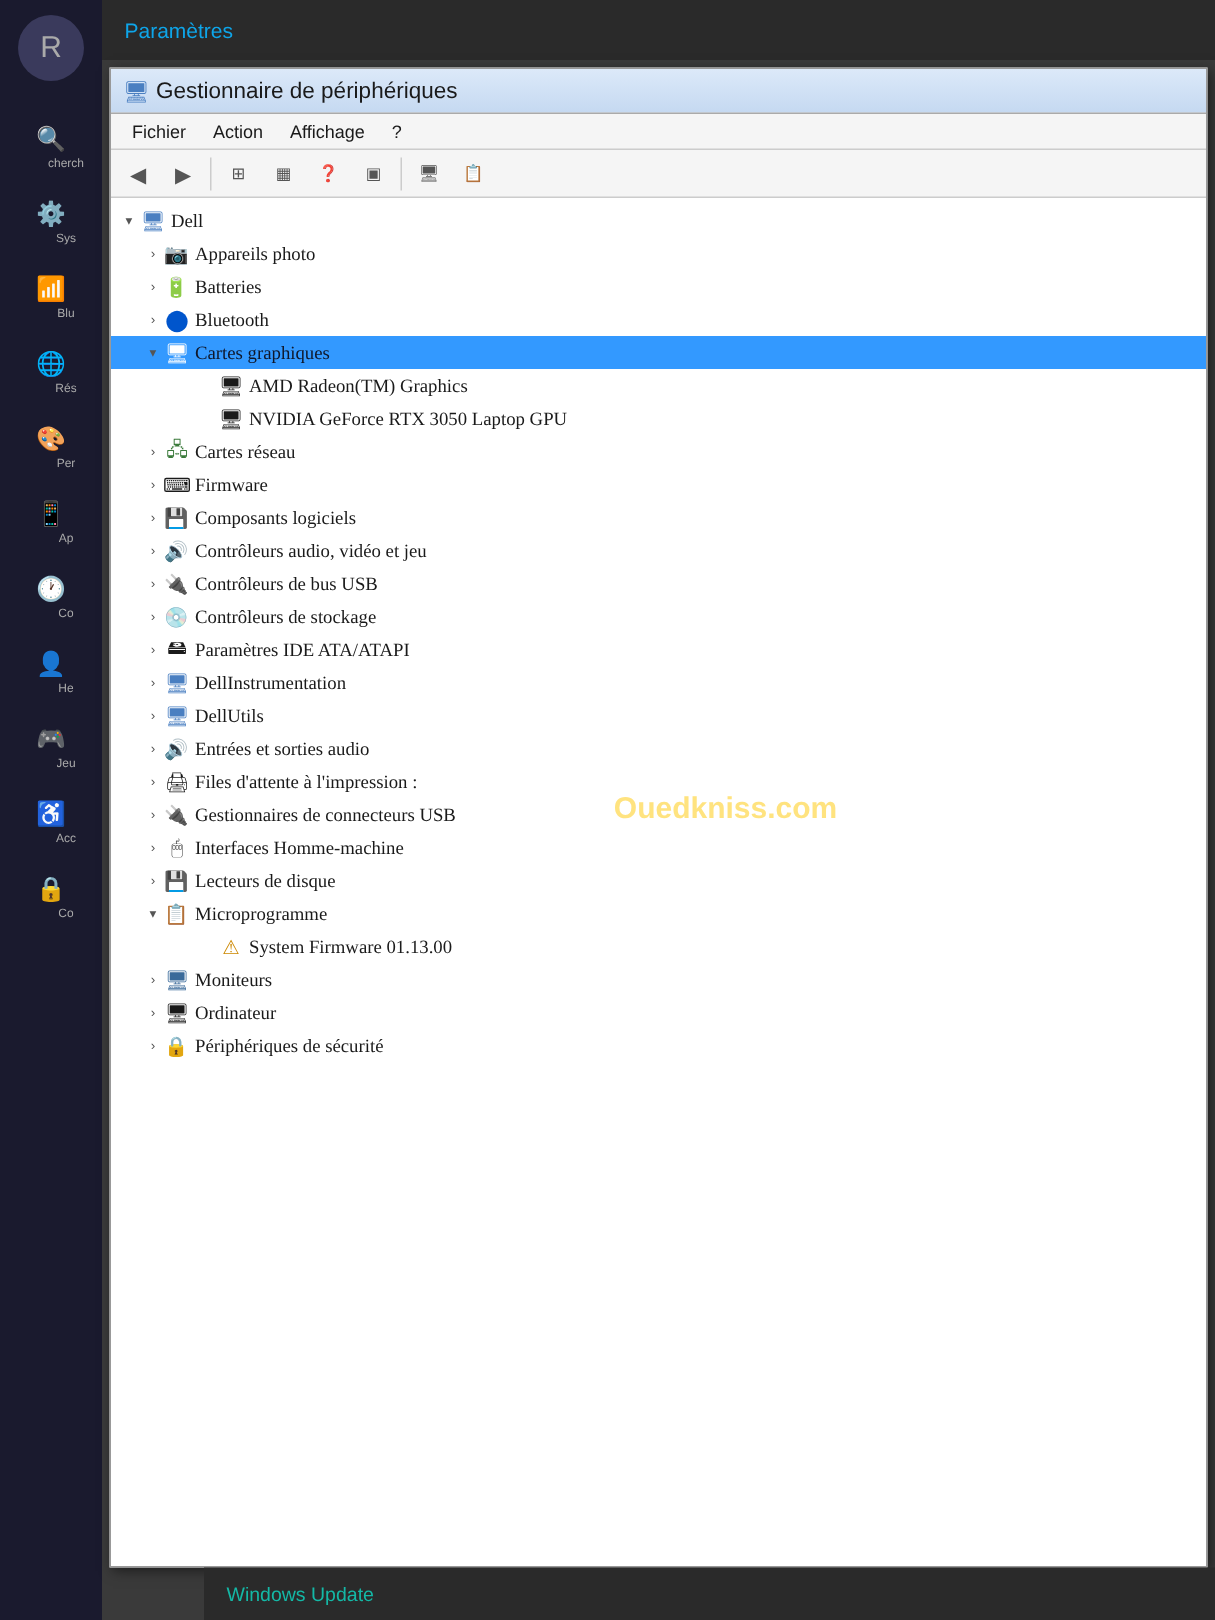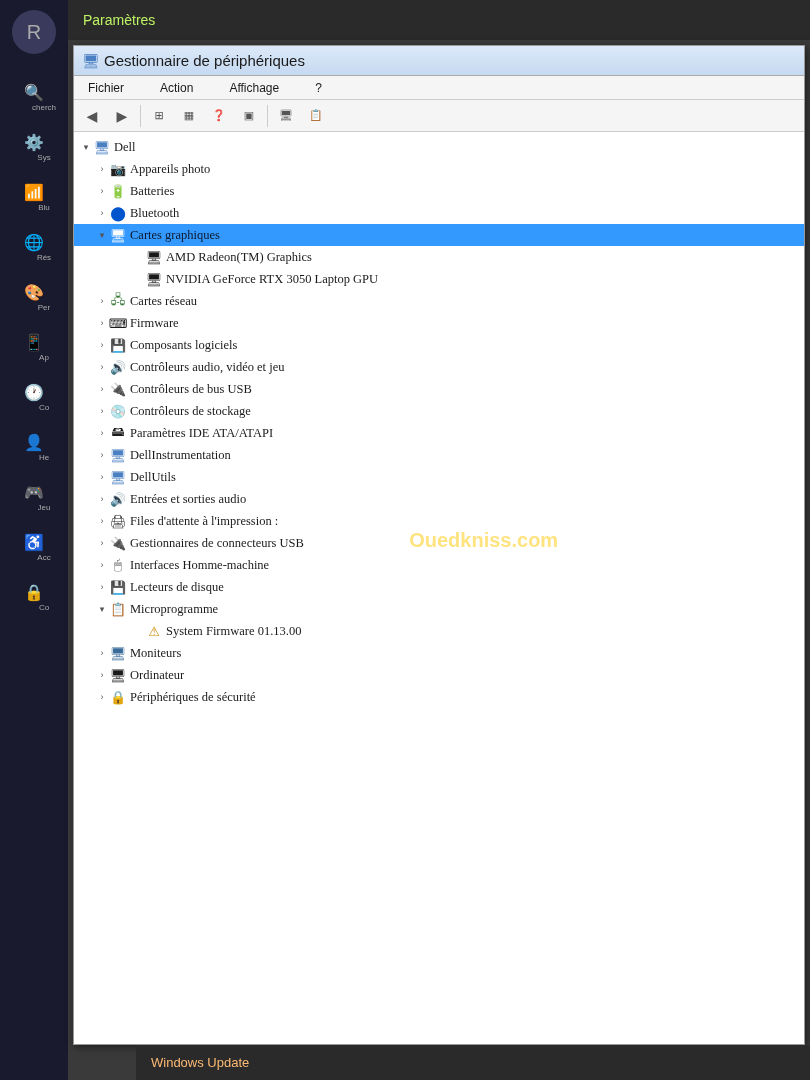--- a/index.html
+++ b/index.html
@@ -85,21 +85,21 @@
       background: #3a3a3a;
     }
 
     
     .top-bar {
       height: 40px;
       background: #2a2a2a;
       display: flex;
       align-items: center;
       padding: 0 15px;
-      color: #bef264;
+      color: #0ea5e9;
       font-size: 14px;
     }
 
     
     .devmgr-window {
       position: absolute;
       top: 45px;
       left: 5px;
       right: 5px;
       bottom: 35px;
@@ -132,21 +132,21 @@
       font-weight: normal;
     }
 
     .window-menubar {
       height: 24px;
       background: #f5f5f5;
       border-bottom: 1px solid #ccc;
       display: flex;
       align-items: center;
       padding: 0 6px;
-      gap: 20px;
+      gap: 2px;
     }
 
     .menu-item {
       padding: 2px 8px;
       font-size: 12px;
       color: #1a1a1a;
       cursor: pointer;
       border-radius: 2px;
     }
 
@@ -250,21 +250,21 @@
     .bottom-bar {
       position: absolute;
       bottom: 0;
       left: 68px;
       right: 0;
       height: 35px;
       background: #2a2a2a;
       display: flex;
       align-items: center;
       padding: 0 15px;
-      color: #fdba74;
+      color: #14b8a6;
       font-size: 13px;
     }
 
     
     .icon-computer { color: #4a7fc1; }
     .icon-battery { color: #3a7a3a; }
     .icon-bluetooth { color: #0055cc; }
     .icon-network { color: #3a7a3a; }
     .icon-dell { color: #4a7fc1; }
     .icon-monitor { color: #3a6a9a; }

